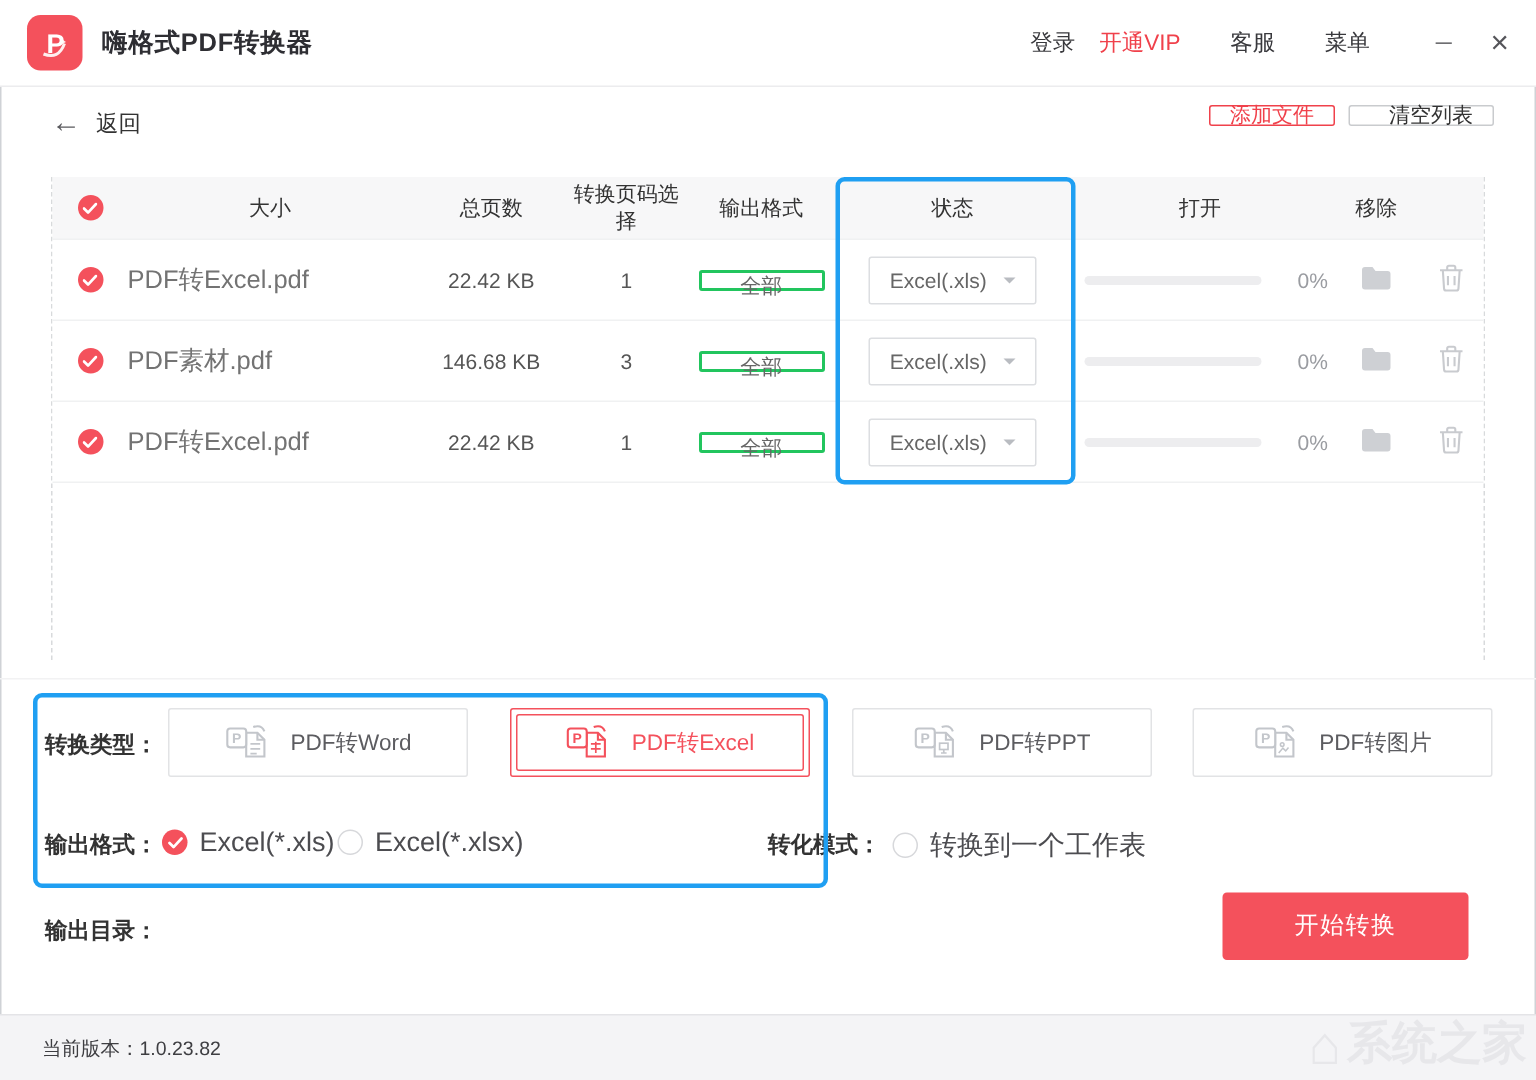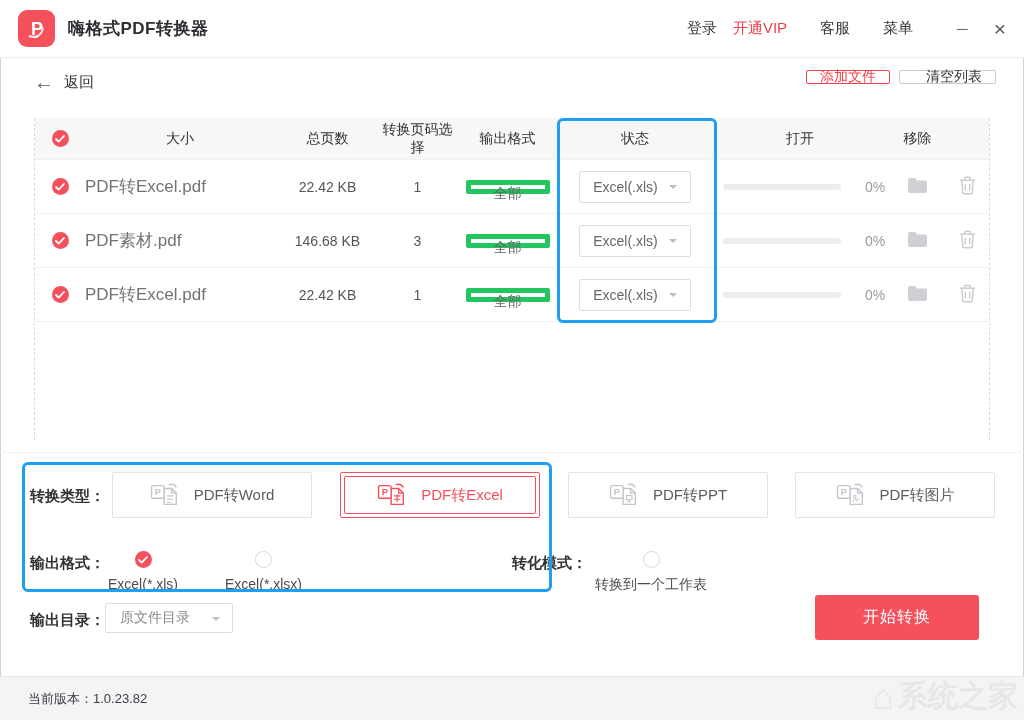--- a/index.html
+++ b/index.html
@@ -34,21 +34,21 @@
     border-left:1px dashed #d8dadc; border-right:1px dashed #d8dadc;}
   .grid{ display:grid; grid-template-columns:50px 190px 105px 75px 105px 150px 180px 55px 44px; align-items:center;}
   .thead{ height:42px; background:#f7f7f8; border-bottom:1px solid #f0f1f2;}
   .hcell{ text-align:center; font-size:14px; color:#333; font-weight:500;}
   .trow{ height:54px; border-bottom:1px solid #f0f1f2; background:#fff;}
   .cell{ text-align:center; font-size:14px; color:#555;}
   .c-name{ text-align:left; font-size:17px; color:#737373; display:flex; align-items:center; gap:16px;}
   .checkcircle{ width:17px; height:17px; border-radius:50%; background:#f4515c;
     display:inline-flex; align-items:center; justify-content:center; cursor:pointer; flex:0 0 auto;}
   .c-check{ display:flex; justify-content:center;}
-  .pagesel{ width:84px; height:14px; border:5px solid #22c55e; background:#fff; color:#666;
+  .pagesel{ width:84px; height:14px; border:2px solid #22c55e; background:#fff; color:#666;
     font-size:14px; border-radius:2px; cursor:pointer; margin:0 auto; display:block;}
   .dropdown{ width:112px; height:32px; border:1px solid #dcdee1; background:#fff; border-radius:2px;
     margin:0 auto; display:flex; align-items:center; justify-content:center; gap:11px;
     font-size:14px; color:#666; cursor:pointer;}
   .caret{ width:0; height:0; border:4.5px solid transparent; border-top-color:#b9bcc1; margin-top:5px;}
   .c-status{ display:flex; align-items:center;}
   .progress{ width:118px; height:6px; background:#ededef; border-radius:3px; margin-left:13px;}
   .pct{ font-size:14px; color:#9a9ca1; margin-left:24px;}
   .iconbtn{ cursor:pointer; display:inline-flex;}
   .format-highlight{ position:absolute; left:522px; top:0px; width:160px; height:205px;
@@ -56,22 +56,22 @@
   
   .settings-top{ position:absolute; left:0; top:452px; right:0; border-top:1px solid #f2f2f3;}
   .settings-highlight{ position:absolute; left:22px; top:462px; width:530px; height:130px;
     border:3px solid #1f9ff2; border-radius:6px; pointer-events:none;}
   .flabel{ position:absolute; font-size:15px; font-weight:700; color:#333;}
   .typebtn{ position:absolute; top:472px; width:200px; height:46px; background:#fff;
     border:1px solid #e2e3e5; border-radius:2px; display:flex; align-items:center; justify-content:center;
     gap:12px; font-size:15px; color:#5c5c60; cursor:pointer;}
   .typebtn.selected{ border-color:#f4515c; color:#f4515c;}
   .typebtn.selected::before{ content:""; position:absolute; inset:3px; border:1px solid #f4515c; border-radius:2px;}
-  .radio{ position:absolute; display:flex; align-items:center; gap:8px; font-size:14px;
-    color:#4c4c50; cursor:pointer;flex-direction:column;}
+  .radio{ position:absolute; display:flex; align-items:center; gap:8px; font-size:18px;
+    color:#4c4c50; cursor:pointer;}
   .rdot{ width:17px; height:17px; border-radius:50%; border:1px solid #d7d8db; background:#fff;
     display:inline-flex; align-items:center; justify-content:center; flex:0 0 auto;}
   .rdot.checked{ border:none; background:#f4515c;}
   .dirdrop{ position:absolute; left:105px; top:603px; width:128px; height:30px;
     border:1px solid #dcdee1; border-radius:2px; background:#fff; display:flex; align-items:center;
     padding:0 12px 0 14px; font-size:14px; color:#88898d; cursor:pointer; justify-content:space-between;}
   .startbtn{ position:absolute; left:815px; top:595px; width:164px; height:45px; background:#f4515c;
     border:none; border-radius:3px; color:#fff; font-size:16px; cursor:pointer;
     font-family:inherit; letter-spacing:1px;}
   
@@ -340,24 +340,20 @@
   <span class="flabel" style="left:512px; top:554px;">转化模式：</span>
 
   <label class="radio" style="left:595px; top:551px;">
     <span class="rdot"></span>
     <span>转换到一个工作表</span>
   </label>
 
   <div class="settings-highlight"></div>
 
   <span class="flabel" style="left:30px; top:611px;">输出目录：</span>
-  <div class="dirdrop">
-    <span>原文件目录</span>
-    <span class="caret"></span>
-  </div>
 
   <button class="startbtn">开始转换</button>
 
   <footer class="footer">
     <span class="version">当前版本：1.0.23.82</span>
     <span class="watermark">
       <span class="house">⌂</span>
       <span>系统之家</span>
     </span>
   </footer>

